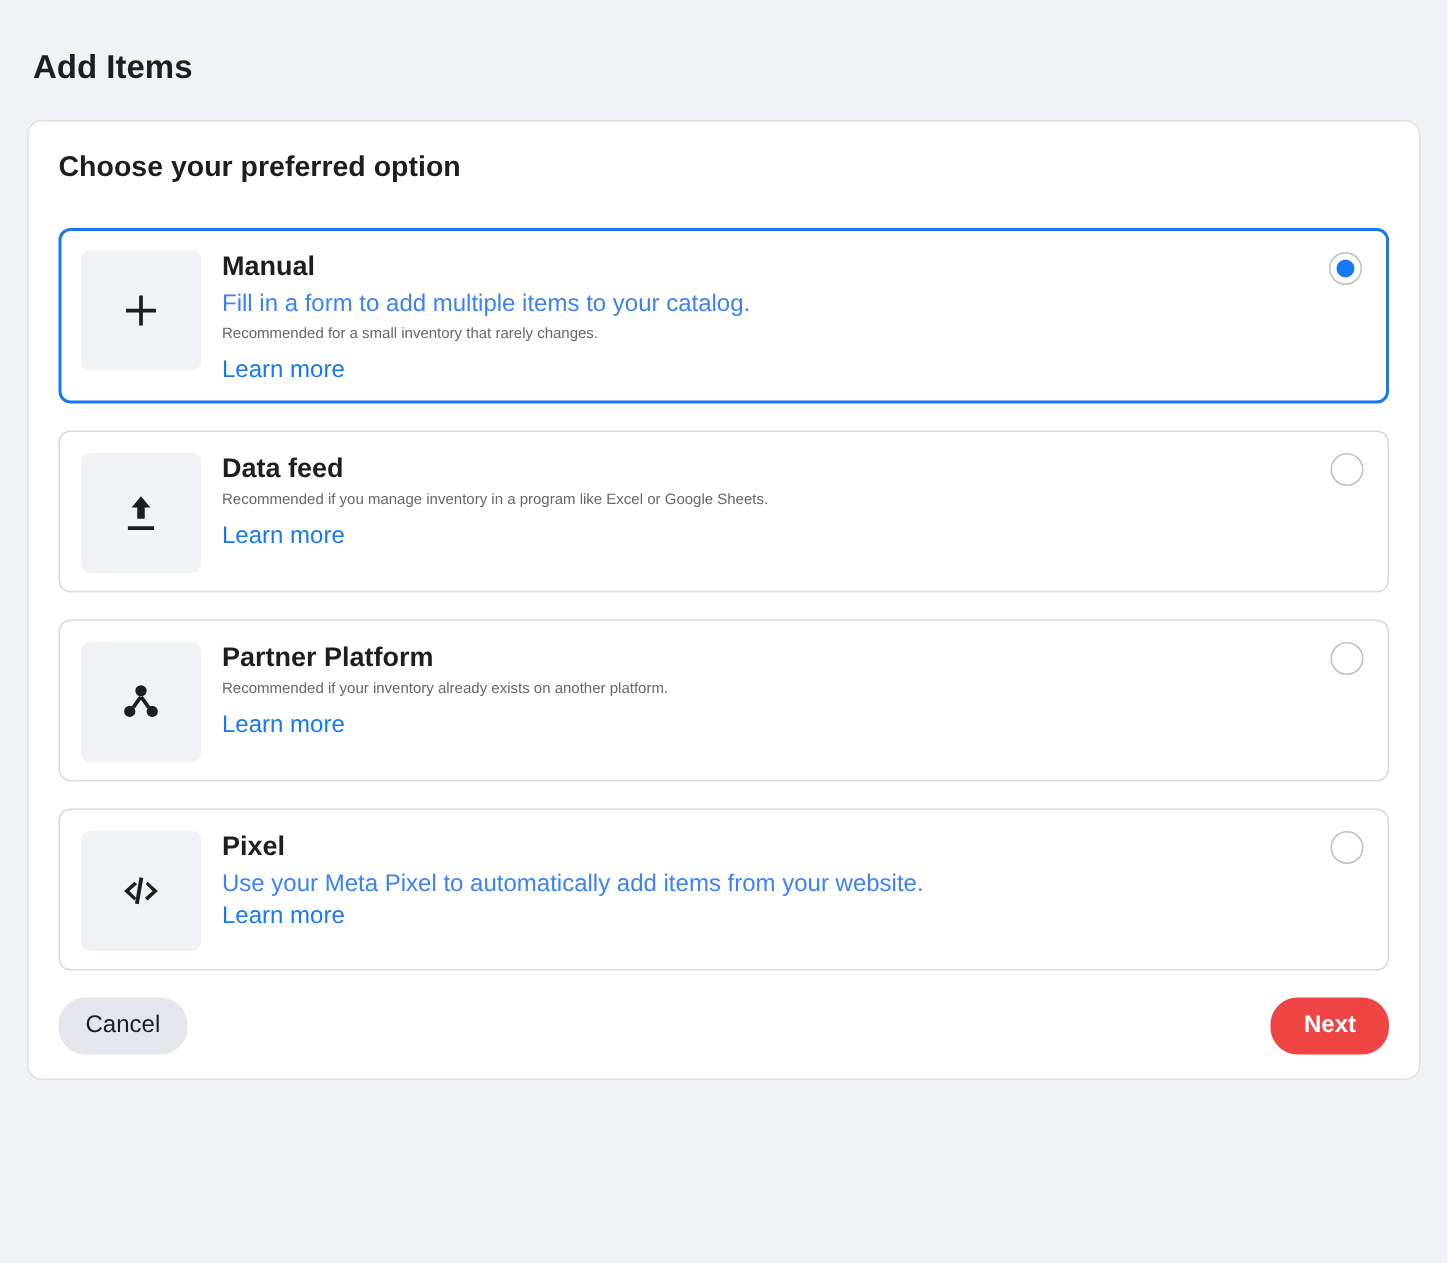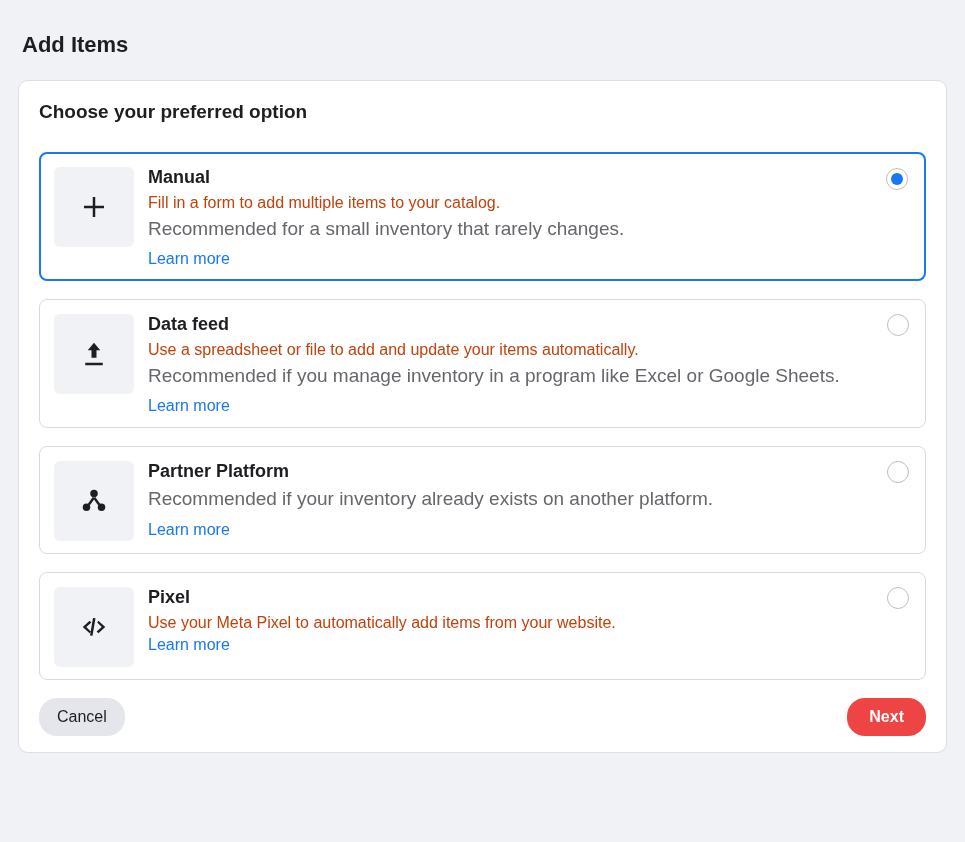--- a/index.html
+++ b/index.html
@@ -58,26 +58,26 @@
   .option-icon svg { width: 30px; height: 30px; fill: #1c1e21; }
   .option-body { flex: 1; padding-top: 0; padding-right: 32px; }
   .option-title {
     font-size: 18px;
     font-weight: 700;
     color: #1c1e21;
     margin-bottom: 4px;
   }
   .option-desc {
     font-size: 16px;
-    color: #c2410c;
+    color: #3b82f6;
     line-height: 1.35;
     margin-bottom: 2px;
   }
   .option-rec {
-    font-size: 19px;
+    font-size: 10px;
     color: #65676b;
     line-height: 1.4;
     margin-bottom: 8px;
   }
   .option-link {
     font-size: 16px;
     color: #1877f2;
     text-decoration: none;
     font-weight: 400;
   }
@@ -143,21 +143,20 @@
   </div>
 
   <div class="option">
     <div class="option-icon">
       <svg viewBox="0 0 24 24">
           <path d="M12 3l5 6h-3v6h-4V9H7l5-6zM5 19h14v2H5v-2z"></path>
         </svg>
     </div>
     <div class="option-body">
       <div class="option-title">Data feed</div>
-      <div class="option-desc">Use a spreadsheet or file to add and update your items automatically.</div>
       <div class="option-rec">Recommended if you manage inventory in a program like Excel or Google Sheets.</div>
       <a href="#" class="option-link">Learn more</a>
     </div>
     <div class="radio"></div>
   </div>
 
   <div class="option">
     <div class="option-icon">
       <svg viewBox="0 0 24 24">
           <circle cx="12" cy="6" r="3"></circle>

